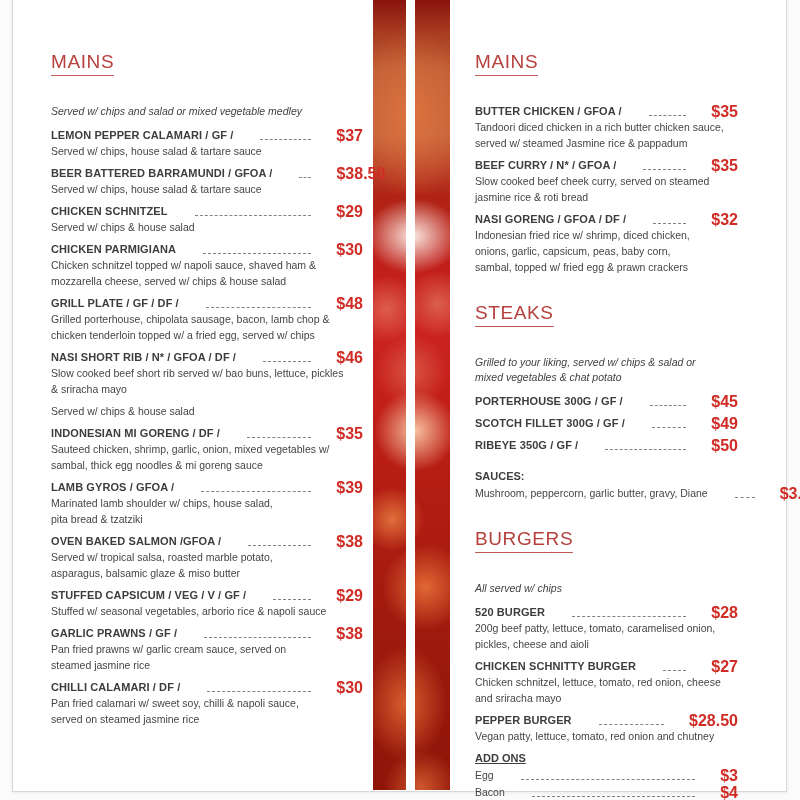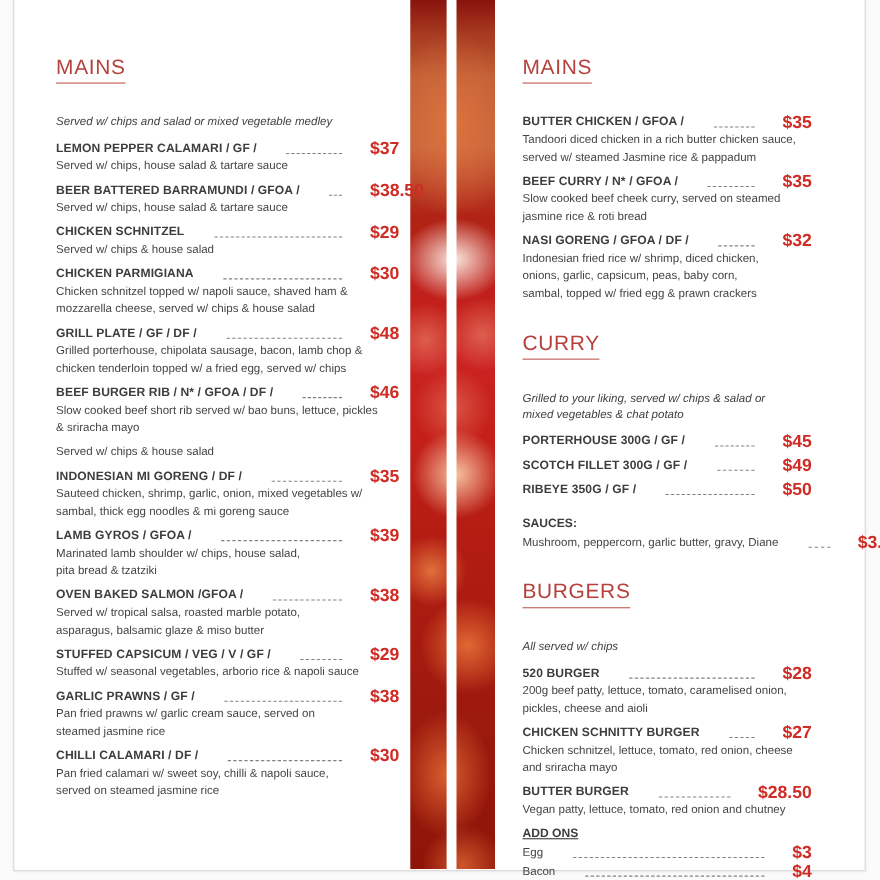--- a/index.html
+++ b/index.html
@@ -101,21 +101,21 @@
             <div class="row">
               <span class="item-name">GRILL PLATE / GF / DF /</span>
               <span class="leader"></span>
               <span class="price">$48</span>
             </div>
             <div class="desc">Grilled porterhouse, chipolata sausage, bacon, lamb chop &amp;</div>
             <div class="desc">chicken tenderloin topped w/ a fried egg, served w/ chips</div>
           </div>
           <div class="item">
             <div class="row">
-              <span class="item-name">BEEF BURGER RIB / N* / GFOA / DF /</span>
+              <span class="item-name">NASI SHORT RIB / N* / GFOA / DF /</span>
               <span class="leader"></span>
               <span class="price">$46</span>
             </div>
             <div class="desc">Slow cooked beef short rib served w/ bao buns, lettuce, pickles</div>
             <div class="desc">&amp; sriracha mayo</div>
           </div>
           <div class="item">
             <div class="desc">Served w/ chips &amp; house salad</div>
           </div>
           <div class="item">
@@ -202,21 +202,21 @@
               <span class="leader"></span>
               <span class="price">$32</span>
             </div>
             <div class="desc">Indonesian fried rice w/ shrimp, diced chicken,</div>
             <div class="desc">onions, garlic, capsicum, peas, baby corn,</div>
             <div class="desc">sambal, topped w/ fried egg &amp; prawn crackers</div>
           </div>
         </div>
       </section>
       <section class="menu-section">
-        <h2 class="section-heading">CURRY</h2>
+        <h2 class="section-heading">STEAKS</h2>
         <div class="subtitle">Grilled to your liking, served w/ chips &amp; salad or</div>
         <div class="subtitle">mixed vegetables &amp; chat potato</div>
         <div class="items">
           <div class="item">
             <div class="row">
               <span class="item-name">PORTERHOUSE 300G / GF /</span>
               <span class="leader"></span>
               <span class="price">$45</span>
             </div>
           </div>
@@ -259,21 +259,21 @@
             <div class="row">
               <span class="item-name">CHICKEN SCHNITTY BURGER</span>
               <span class="leader"></span>
               <span class="price">$27</span>
             </div>
             <div class="desc">Chicken schnitzel, lettuce, tomato, red onion, cheese</div>
             <div class="desc">and sriracha mayo</div>
           </div>
           <div class="item">
             <div class="row">
-              <span class="item-name">BUTTER BURGER</span>
+              <span class="item-name">PEPPER BURGER</span>
               <span class="leader"></span>
               <span class="price">$28.50</span>
             </div>
             <div class="desc">Vegan patty, lettuce, tomato, red onion and chutney</div>
           </div>
         </div>
         <div class="addons-heading">ADD ONS</div>
         <div class="row addon-row">
           <span class="addon-name">Egg</span>
           <span class="leader"></span>

